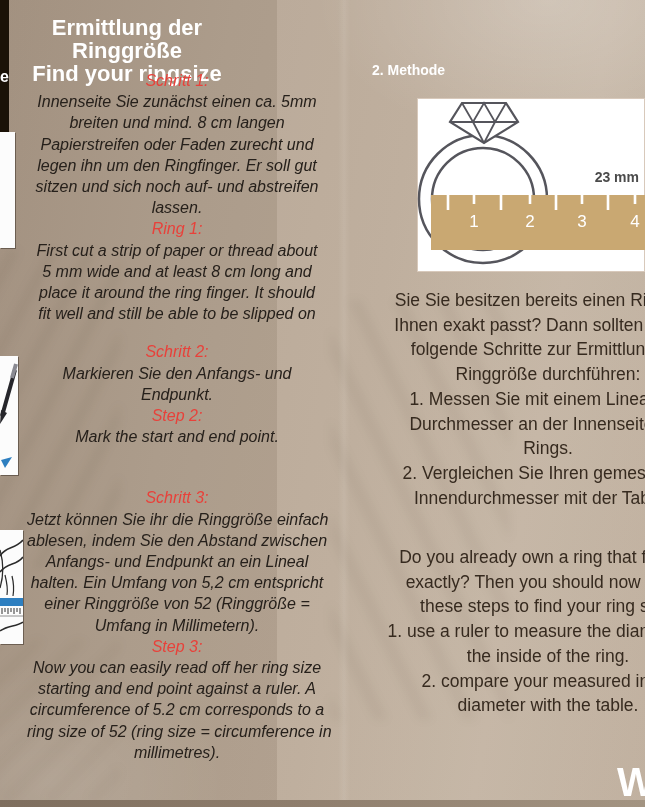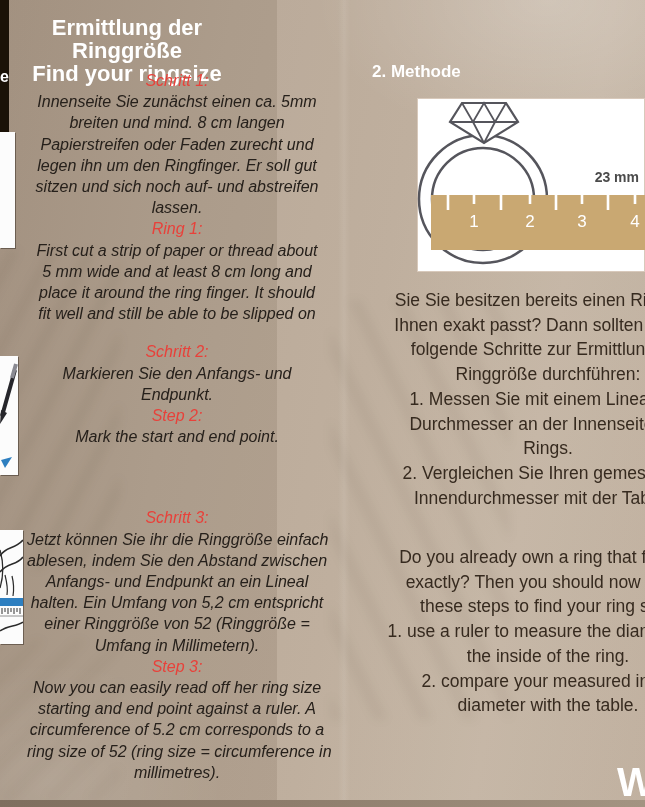--- a/index.html
+++ b/index.html
@@ -27,24 +27,24 @@
     color:#fff;font-weight:bold;font-size:22px;line-height:23px;}
   #methode-fragment{position:absolute;left:0px;top:68px;color:#fff;font-weight:bold;font-size:16px;}
   .white-box{position:absolute;background:#fcfcfc;box-shadow:1px 1px 0 rgba(60,50,40,.55);}
   #left-image-1{left:0;top:132px;width:15px;height:116px;}
   #left-image-2{left:0;top:356px;width:18px;height:119px;}
   #left-image-3{left:0;top:530px;width:23px;height:114px;}
   #left-steps{position:absolute;left:27px;top:70px;width:300px;text-align:center;
     color:#26201b;font-size:16px;line-height:21.2px;}
   .step-block{margin:0;font-style:italic;}
   .step-block:nth-child(3){margin-top:17px;}
-  .step-block:nth-child(5){margin-top:60px;}
+  .step-block:nth-child(5){margin-top:40px;}
   .step-heading{color:#e8413a;white-space:nowrap;}
   .step-line{white-space:nowrap;}
-  #method2-heading{position:absolute;left:372px;top:62px;color:#fff;font-weight:bold;font-size:17px;}
+  #method2-heading{position:absolute;left:372px;top:62px;color:#fff;font-weight:bold;font-size:14px;}
   #ring-figure{position:absolute;left:417px;top:98px;width:228px;height:174px;}
   .r-col{position:absolute;left:368px;width:360px;text-align:center;color:#362a1f;
     font-size:17.5px;line-height:24.7px;}
   #german-lines{top:288px;}
   #english-lines{top:545px;}
   .r-line{white-space:nowrap;}
   #watermark{position:absolute;left:617px;top:760px;color:#fff;font-weight:bold;font-size:40px;}
 </style>
 </head>
 <body>

